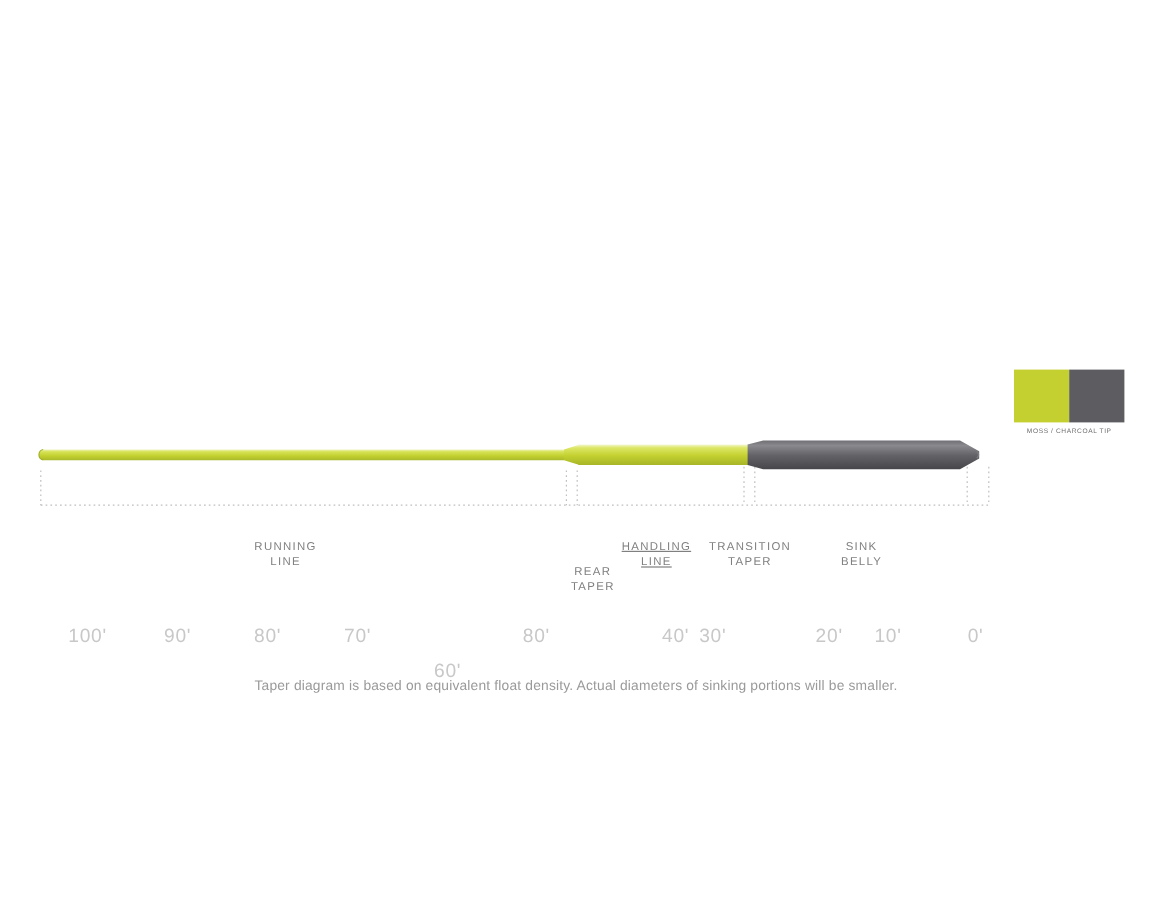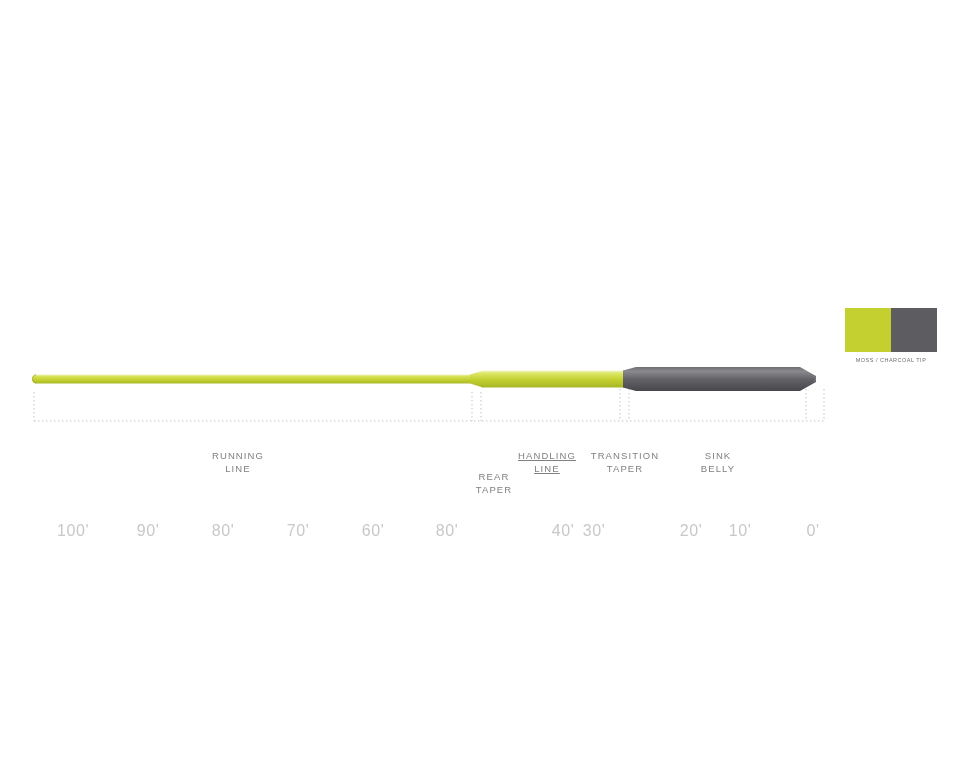--- a/index.html
+++ b/index.html
@@ -181,28 +181,29 @@
 
   <div class="section-label" style="left:718px; top:450px;">
     <span>SINK</span>
     <span class="l2">BELLY</span>
   </div>
 
   <div class="axis-tick" style="left:73px;">100'</div>
   <div class="axis-tick" style="left:148px;">90'</div>
   <div class="axis-tick" style="left:223px;">80'</div>
   <div class="axis-tick" style="left:298px;">70'</div>
-  <div class="axis-tick" style="left:373px;">60'</div>
+  <div class="axis-tick" style="left:373px;margin-top:29px;">60'</div>
   <div class="axis-tick" style="left:447px;">80'</div>
   <div class="axis-tick" style="left:535px;margin-left:28px;">40'</div>
   <div class="axis-tick" style="left:594px;">30'</div>
   <div class="axis-tick" style="left:668px;margin-left:23px;">20'</div>
   <div class="axis-tick" style="left:740px;">10'</div>
   <div class="axis-tick" style="left:813px;">0'</div>
 
+  <div class="footnote">Taper diagram is based on equivalent float density.  Actual diameters of sinking portions will be smaller.</div>
 
   <div class="legend">
     <div class="legend-swatches">
       <div class="legend-swatch" style="background:#c3d02f;"></div>
       <div class="legend-swatch" style="background:#5d5d61;"></div>
     </div>
     <div class="legend-caption">MOSS / CHARCOAL TIP</div>
   </div>
 
 </div>

